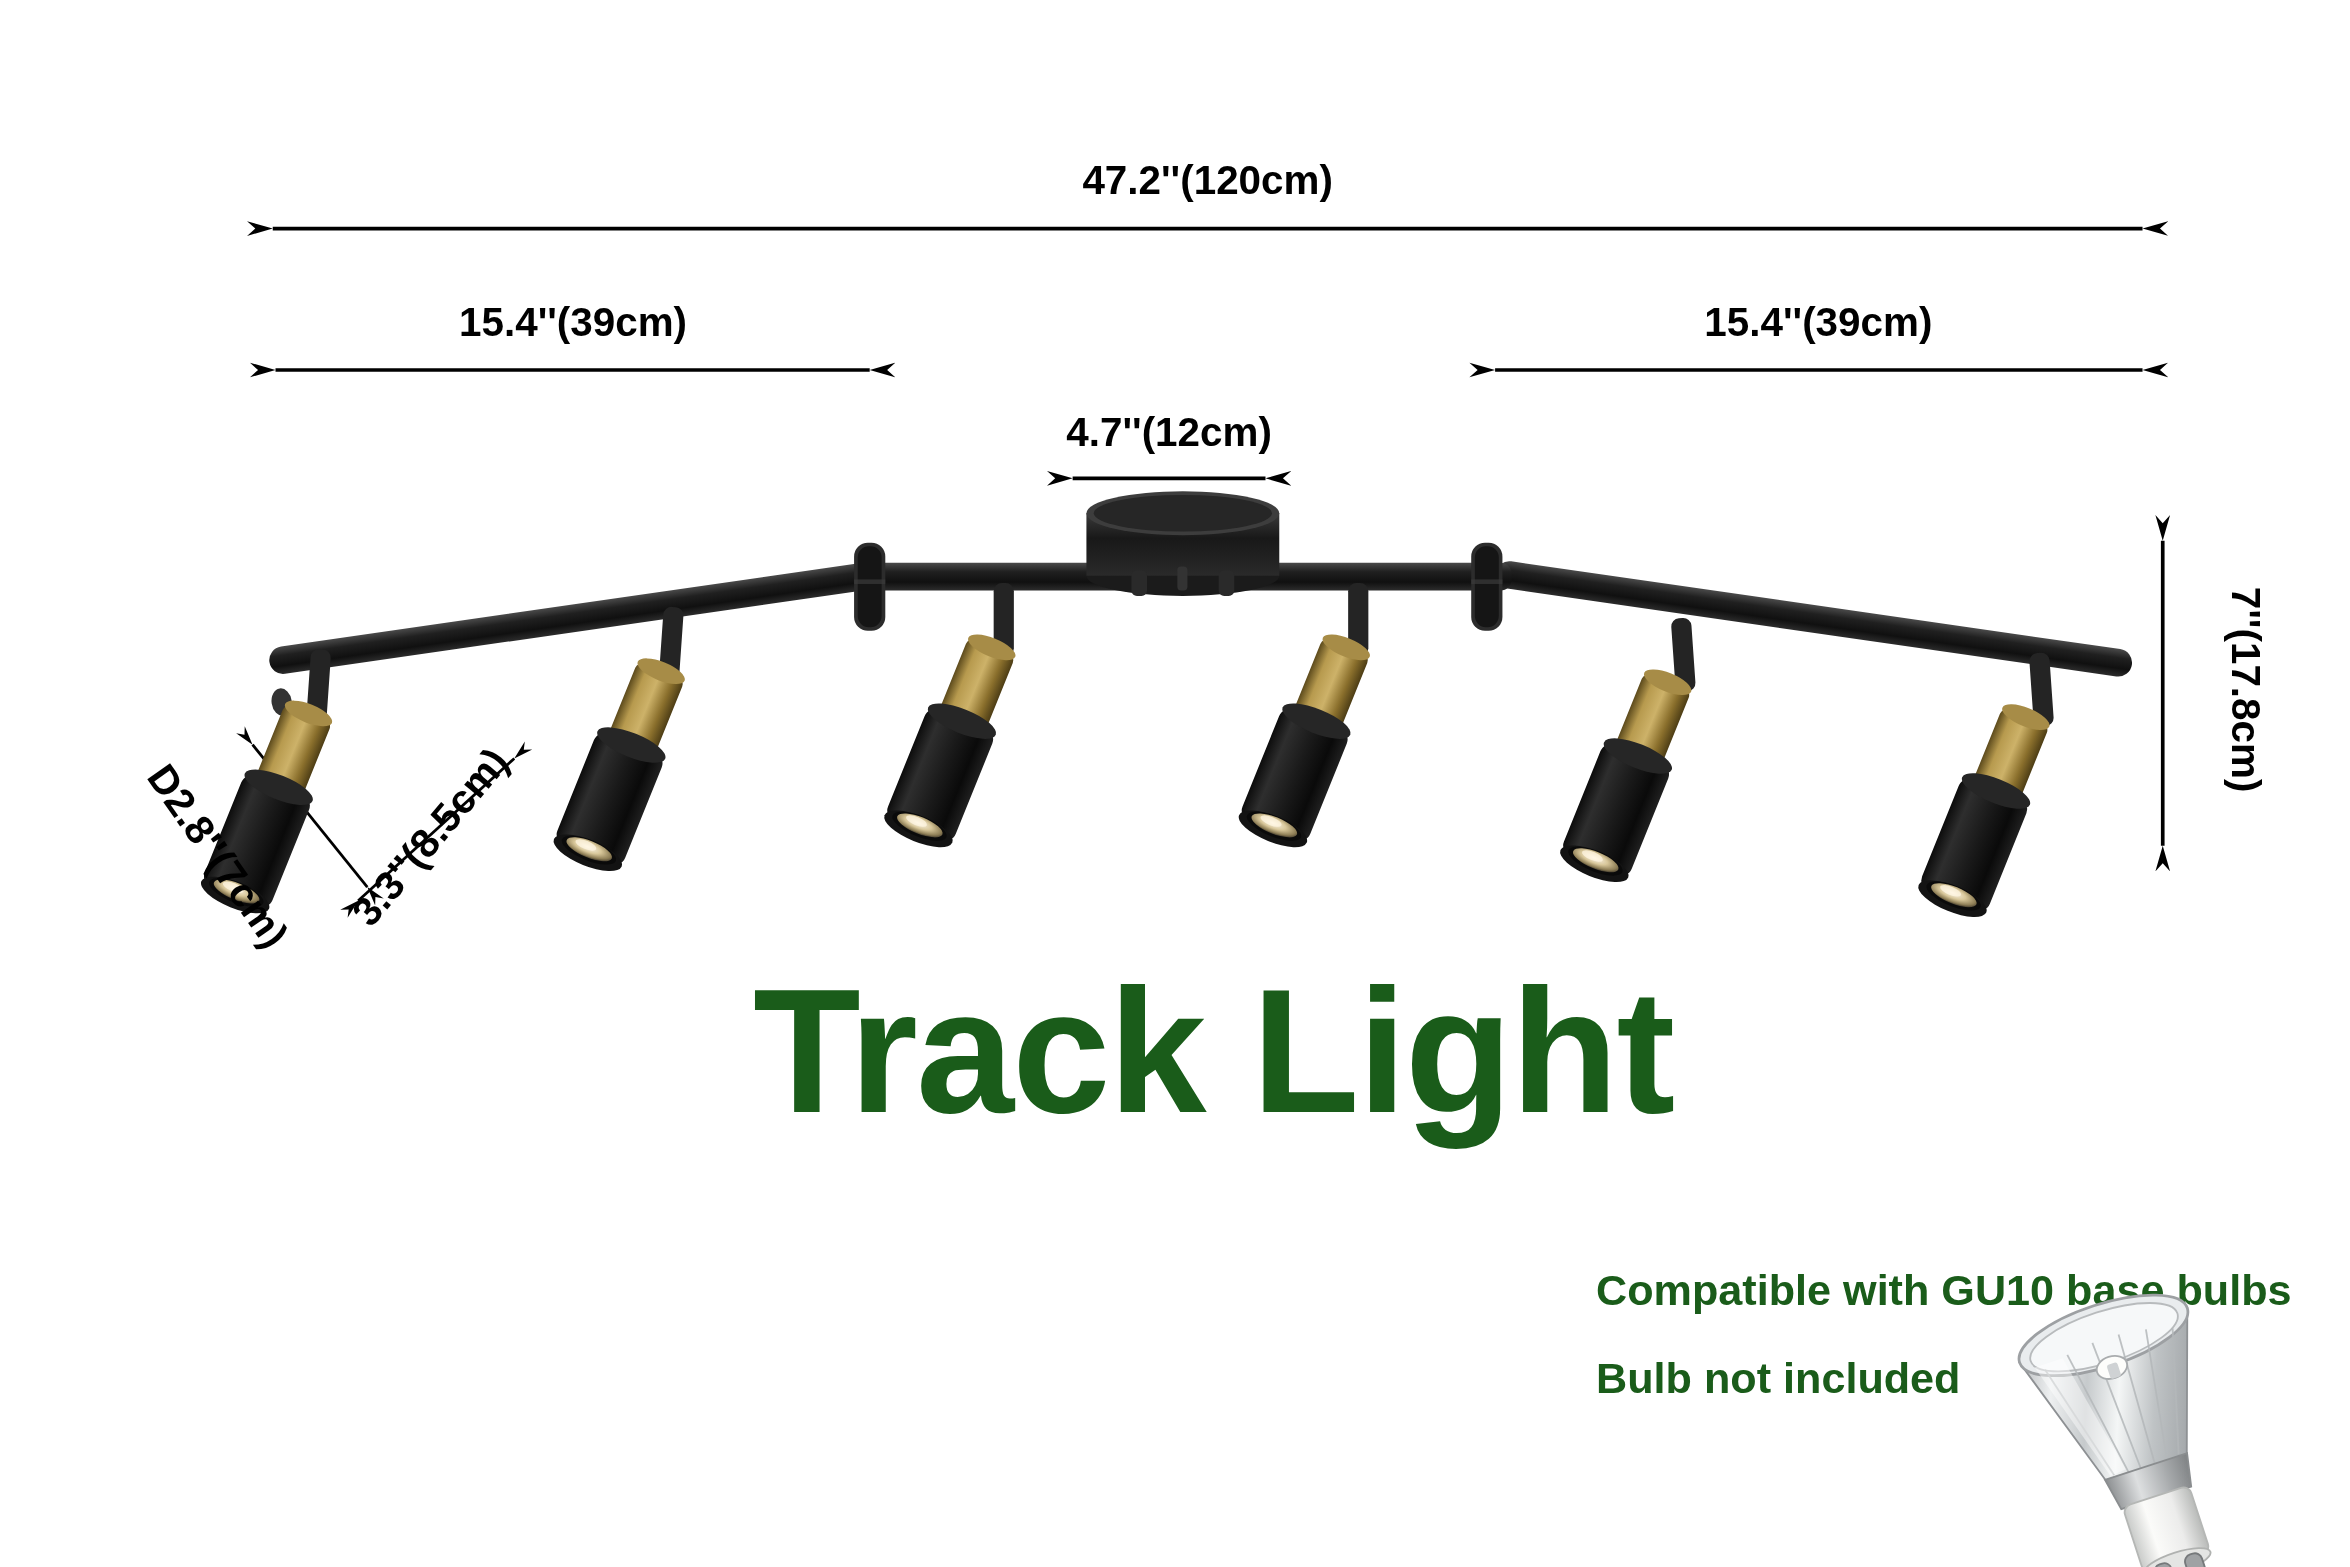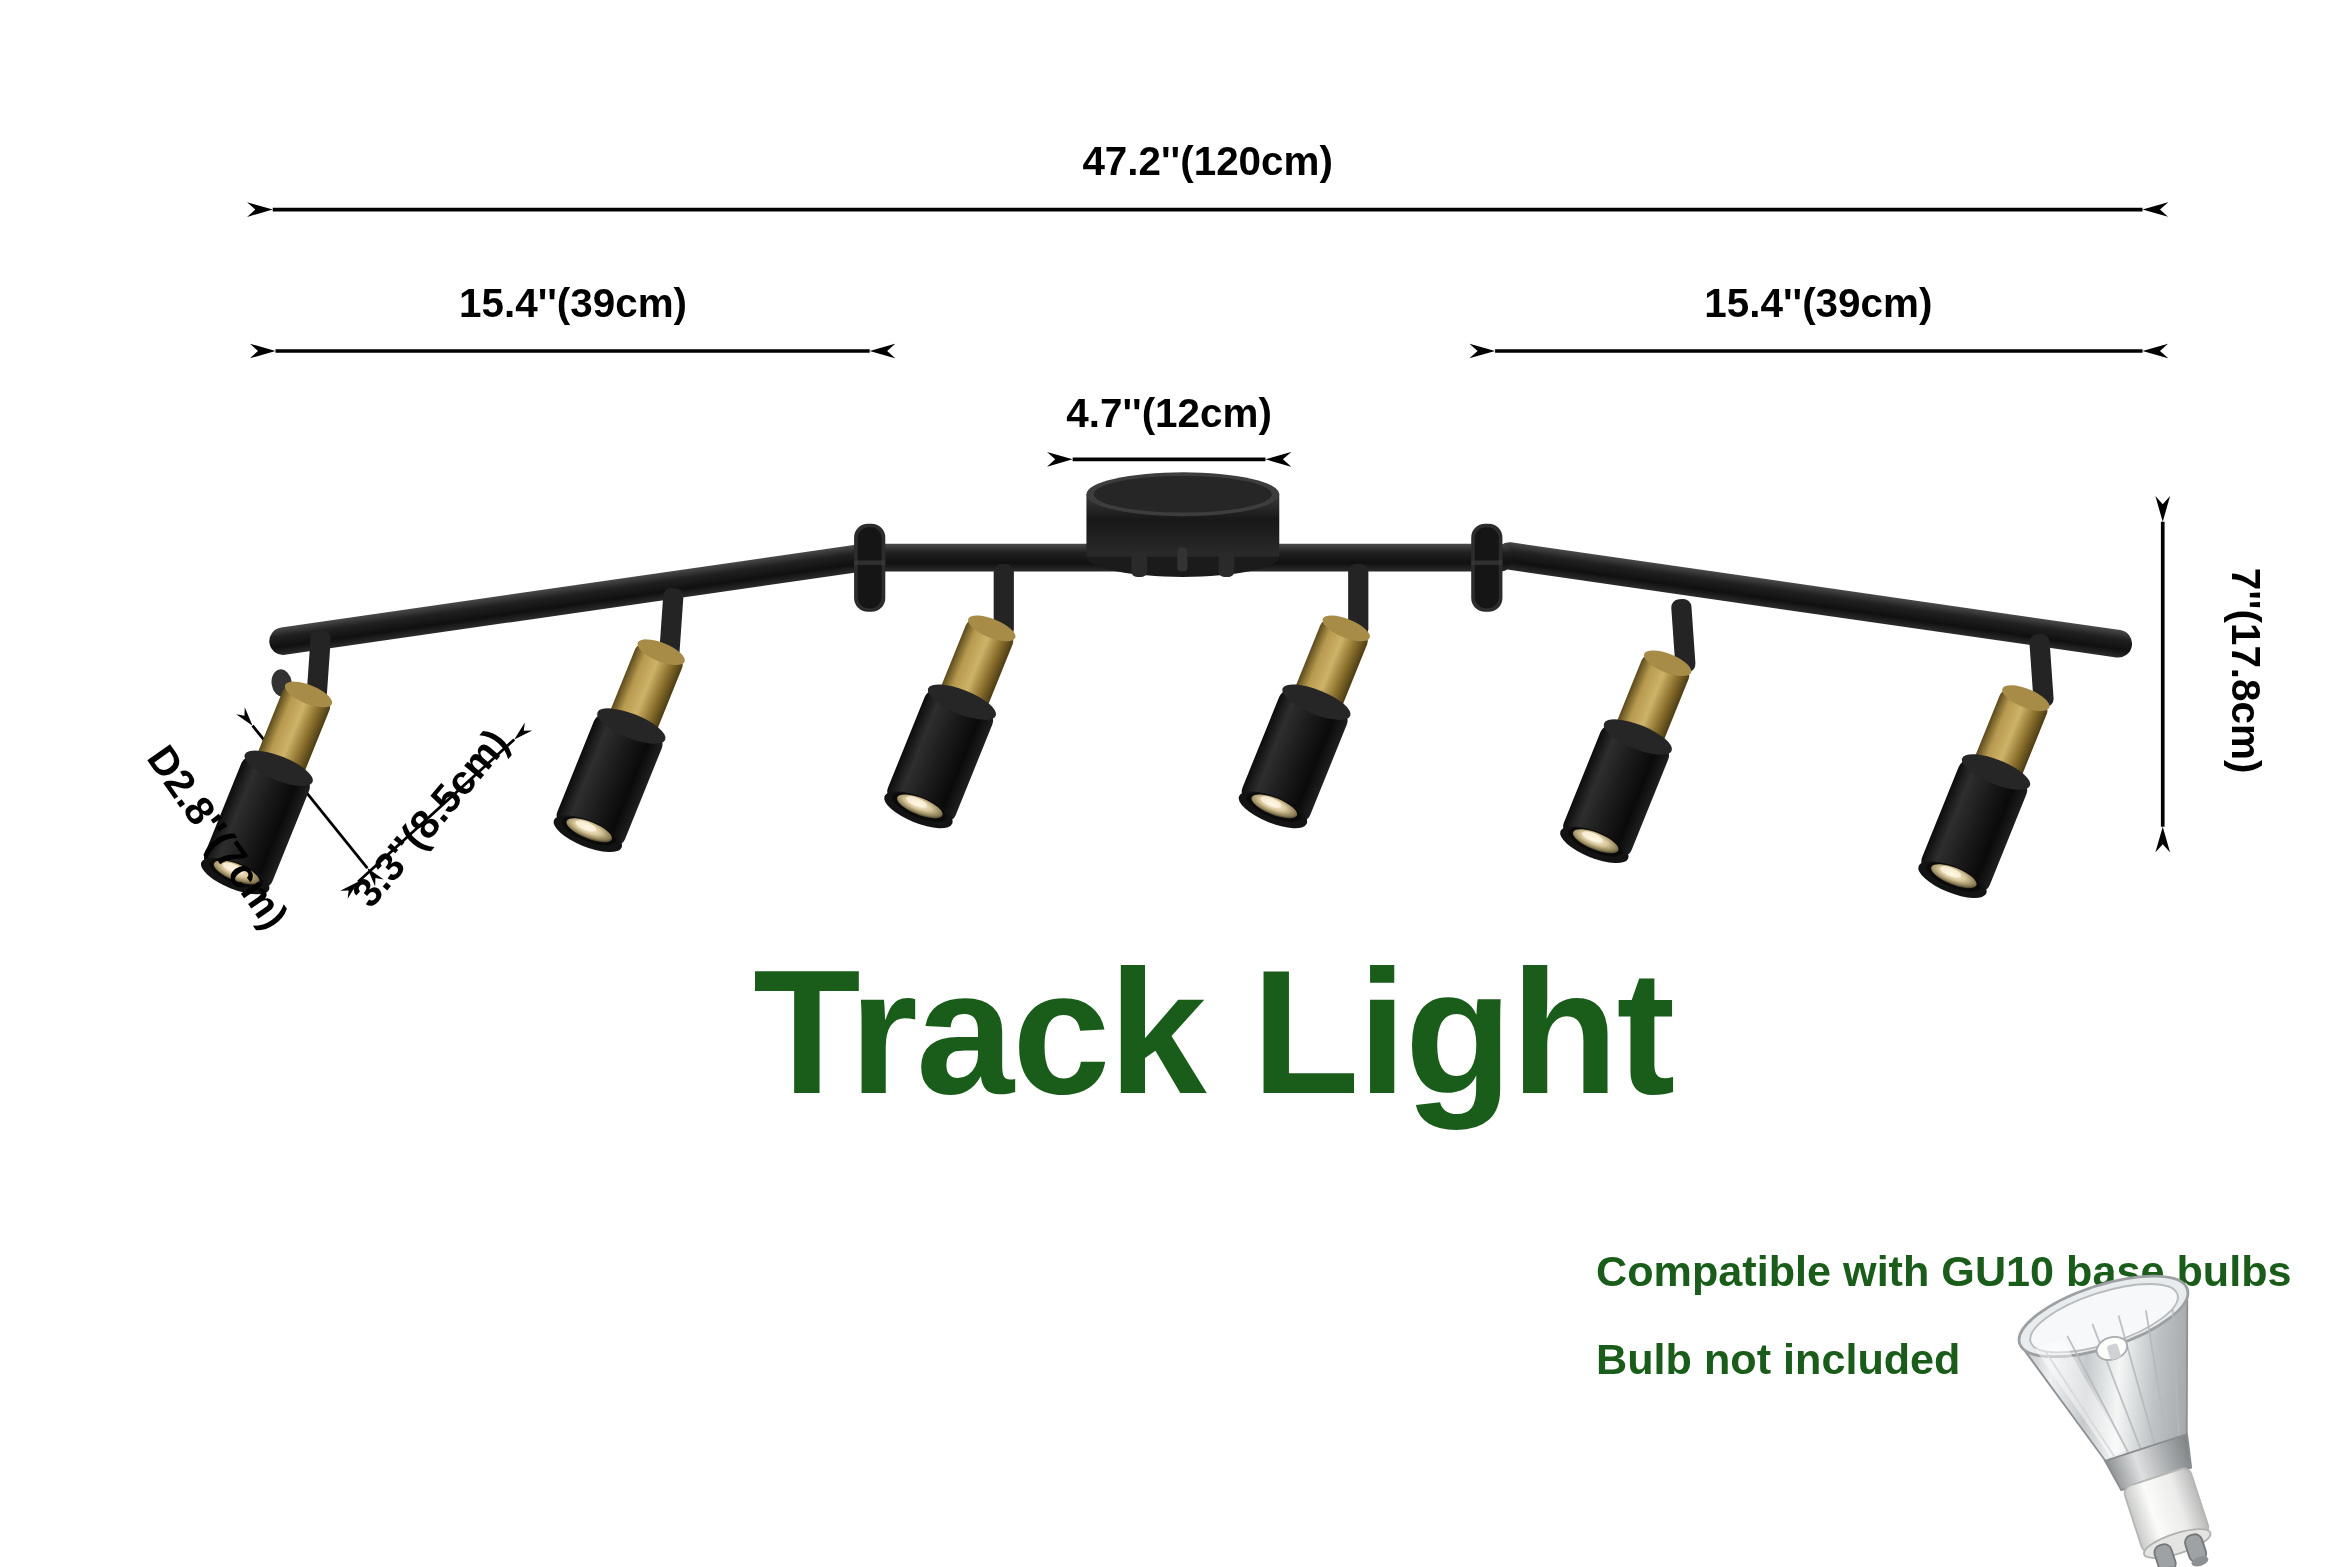--- a/index.html
+++ b/index.html
@@ -1,18 +1,18 @@
 <!DOCTYPE html>
 <html style="font-size:14.7px"><head>
 <meta charset="utf-8">
 <style>
   html,body{margin:0;padding:0;background:#ffffff;}
   body{width:2351px;height:1568px;position:relative;overflow:hidden;
        font-family:"Liberation Sans","DejaVu Sans",sans-serif;}
-  #stage{position:absolute;inset:0;width:2351px;height:1276px;}
+  #stage{position:absolute;inset:0;width:2351px;height:1276px;margin-top:19px;}
   svg.layer{position:absolute;left:0;top:0;width:2351px;height:1568px;overflow:visible;}
   .dimtext{font-family:"Liberation Sans","DejaVu Sans",sans-serif;
            font-weight:bold;fill:#000000;font-size:44px;}
   .titletext{font-family:"Liberation Sans","DejaVu Sans",sans-serif;
              font-weight:bold;fill:#1a5c1a;font-size:192px;letter-spacing:-2px;}
   .notetext{font-family:"Liberation Sans","DejaVu Sans",sans-serif;
             font-weight:bold;fill:#1a5c1a;font-size:47px;}
   .dimline{stroke:#000;stroke-width:4;fill:none;}
   .thinline{stroke:#000;stroke-width:3;fill:none;}
 </style>

